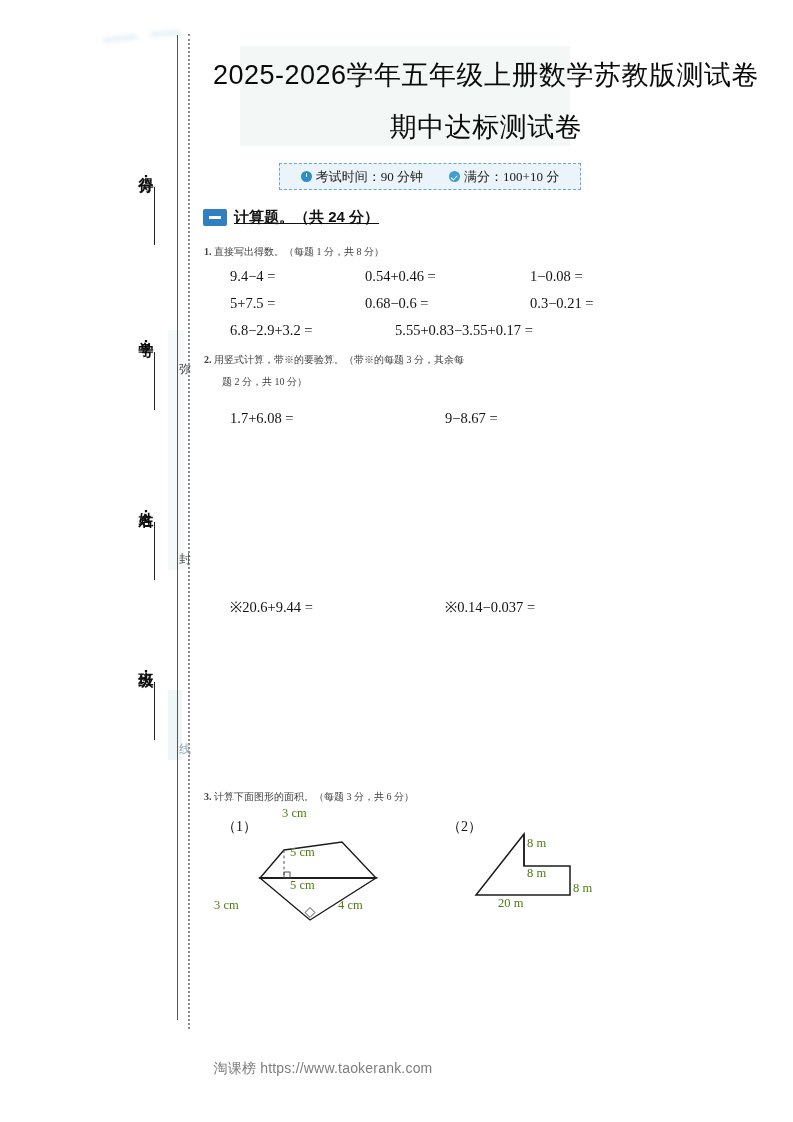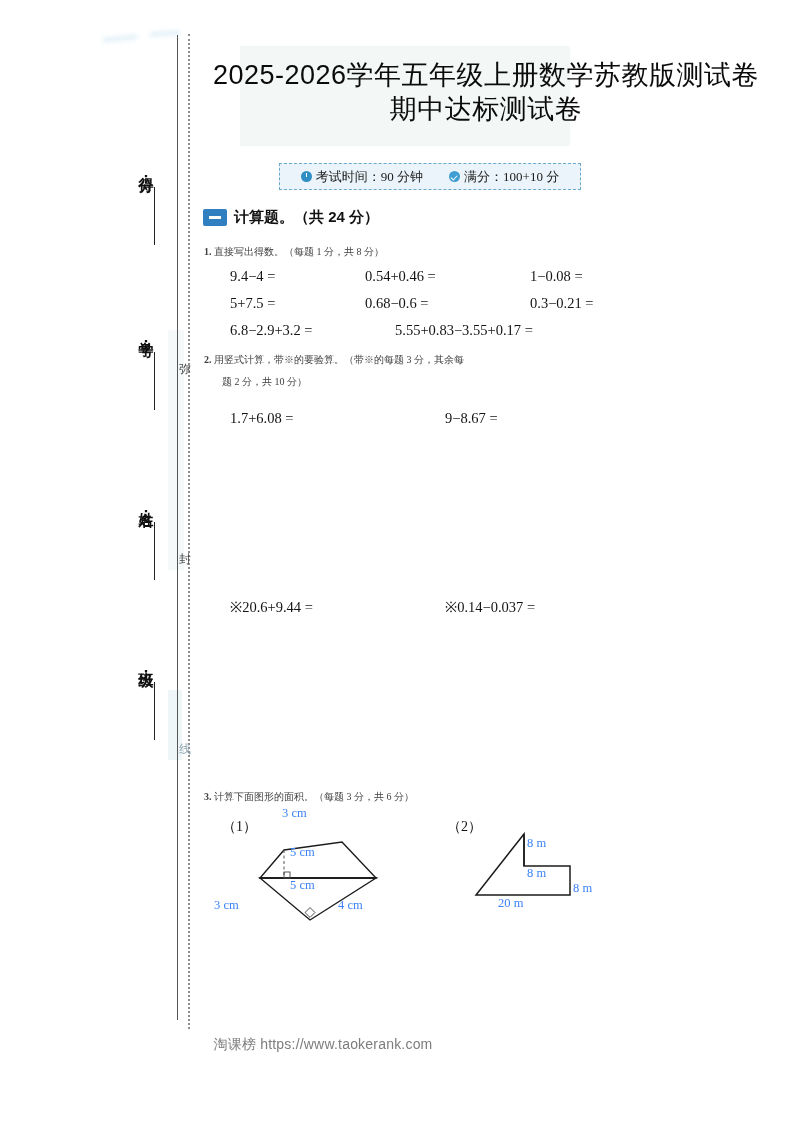--- a/index.html
+++ b/index.html
@@ -85,21 +85,21 @@
   .doc-title {
     position:absolute; left:196px; top:58px; width:580px;
     text-align:center;
     font-family:"Liberation Sans","DejaVu Sans",sans-serif;
     font-weight:400;
     font-size:27px;
     line-height:34px;
     letter-spacing:.5px;
     color:#0b0b0b;
   }
-  .doc-title .l2 { display:block; }
+  .doc-title .l2 { display:block;margin-top:18px; }
 
   .info-box {
     position:absolute; left:279px; top:163px;
     width:302px; height:27px;
     border:1px dashed #6ba8c9;
     background:#eaf4fa;
     display:flex; align-items:center; justify-content:center;
     gap:26px;
     font-size:13px;
     color:#1a1a1a;
@@ -118,21 +118,21 @@
     content:""; position:absolute; left:3px; top:2.5px;
     width:3px; height:5px; border:solid #fff;
     border-width:0 1.2px 1.2px 0; transform:rotate(42deg);
   }
 
   
   .sec-head {
     position:absolute; left:203px; top:208px;
     display:flex; align-items:center; gap:7px;
     font-family:"Liberation Sans","DejaVu Sans",sans-serif;
-    font-weight:700; font-size:15px; color:#111;
+    font-weight:700; font-size:15px; color:#111;text-decoration:underline;
   }
   .sec-badge {
     width:24px; height:17px; background:#2f7fc1; border-radius:2px;
     display:flex; align-items:center; justify-content:center;
     color:#fff; font-size:12px; font-weight:700; line-height:1;
   }
   .sec-badge span { display:block; width:12px; height:2.5px; background:#fff; }
 
   .q {
     position:absolute;
@@ -176,28 +176,28 @@
   .fig1-num { left:222px; top:818px; }
   .fig2-num { left:447px; top:818px; }
 
   .figwrap { position:absolute; }
   .fig1 { left:238px; top:820px; }
   .fig2 { left:470px; top:818px; }
 
   .fig-label {
     position:absolute;
     font-size:12.5px;
-    color:#3b82f6;
+    color:#4d7c0f;
     white-space:nowrap;
     font-family:"Liberation Serif", serif;
   }
 
   
   .footer {
-    position:absolute; left:0; top:1036px; width:646px;
+    position:absolute; left:0; top:1060px; width:646px;
     text-align:center;
     font-family:"Liberation Sans","DejaVu Sans",sans-serif;
     font-size:14px;
     color:#7d7d7d;
     letter-spacing:.2px;
   }
 </style>
 </head>
 <body>
 

